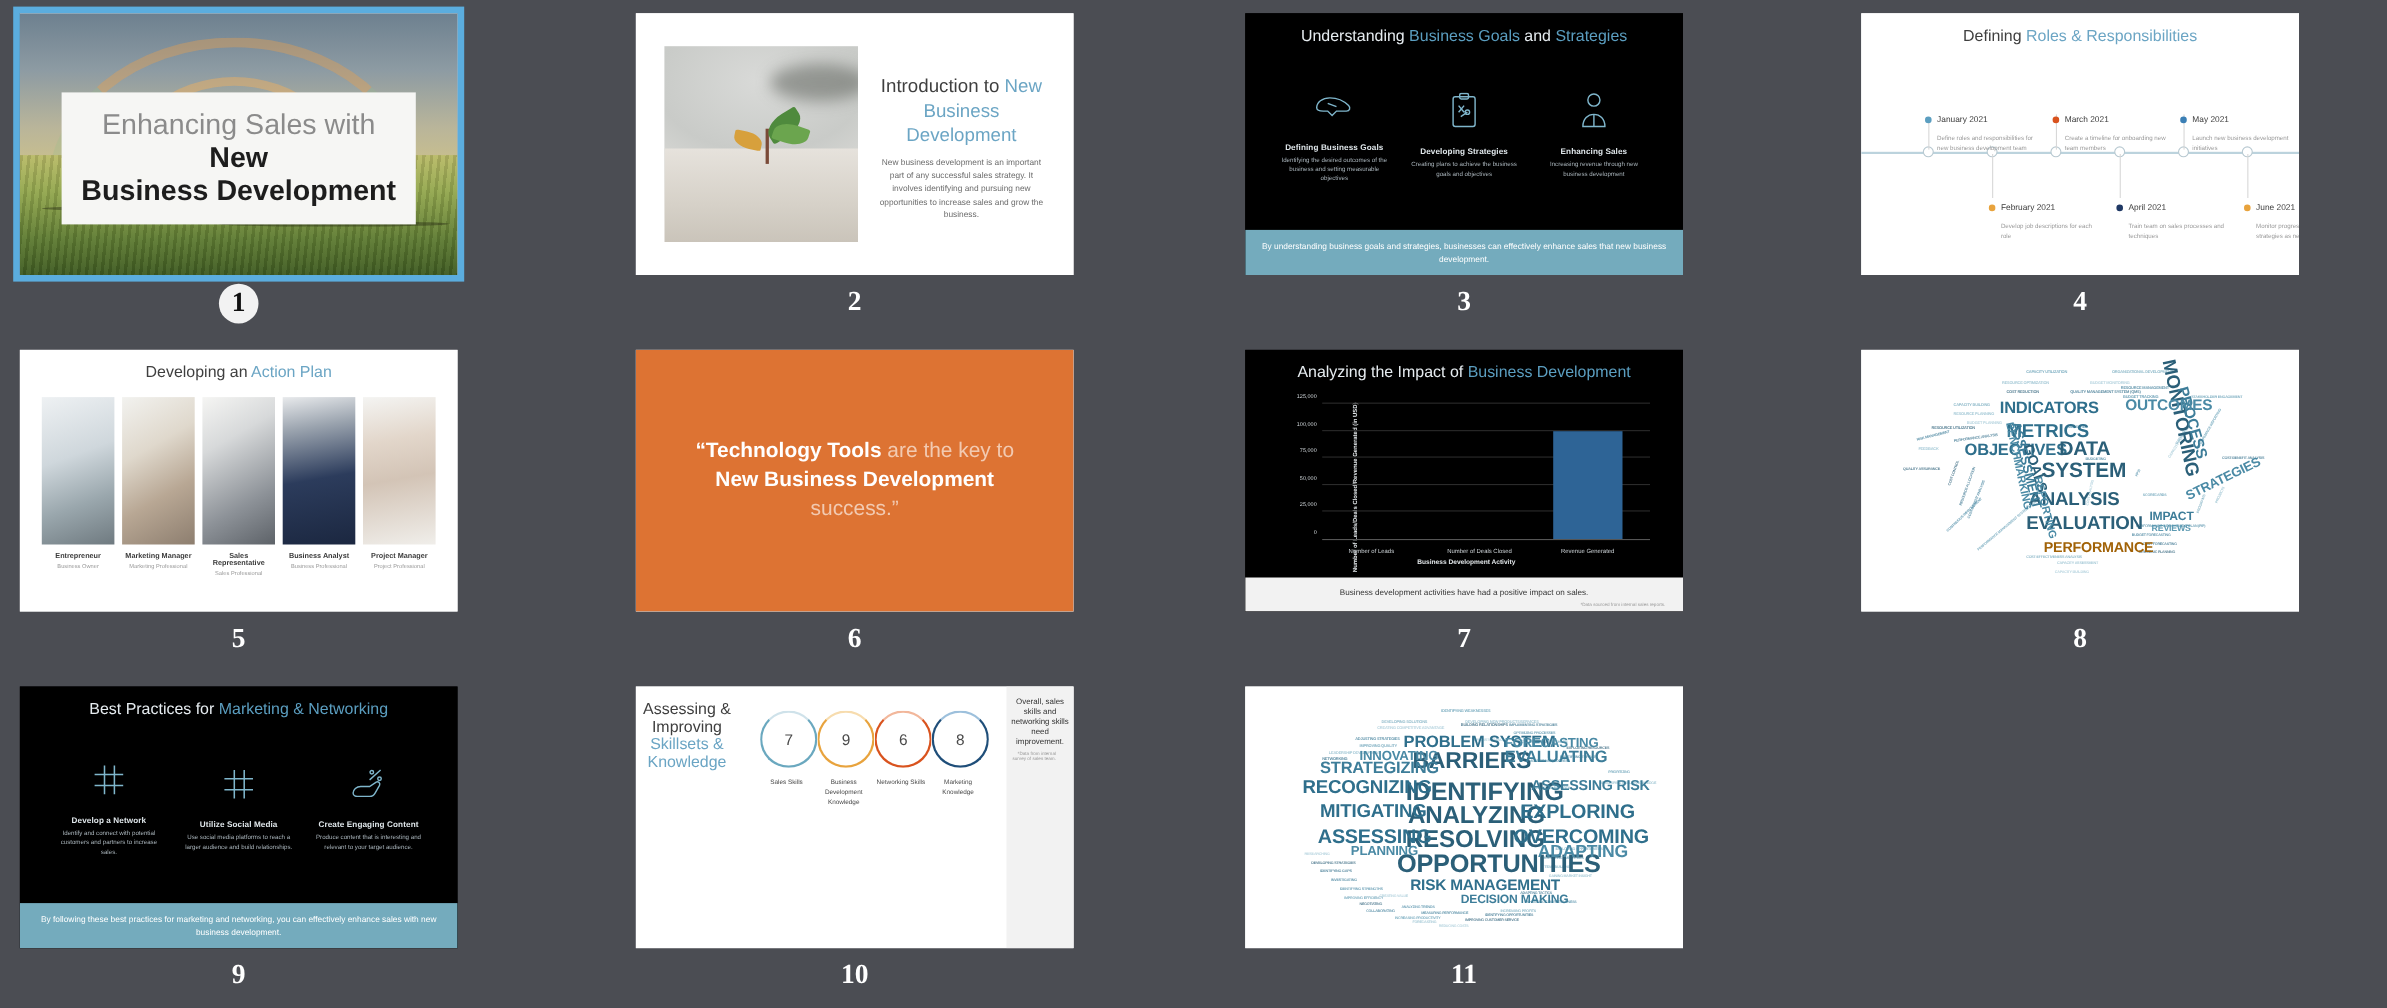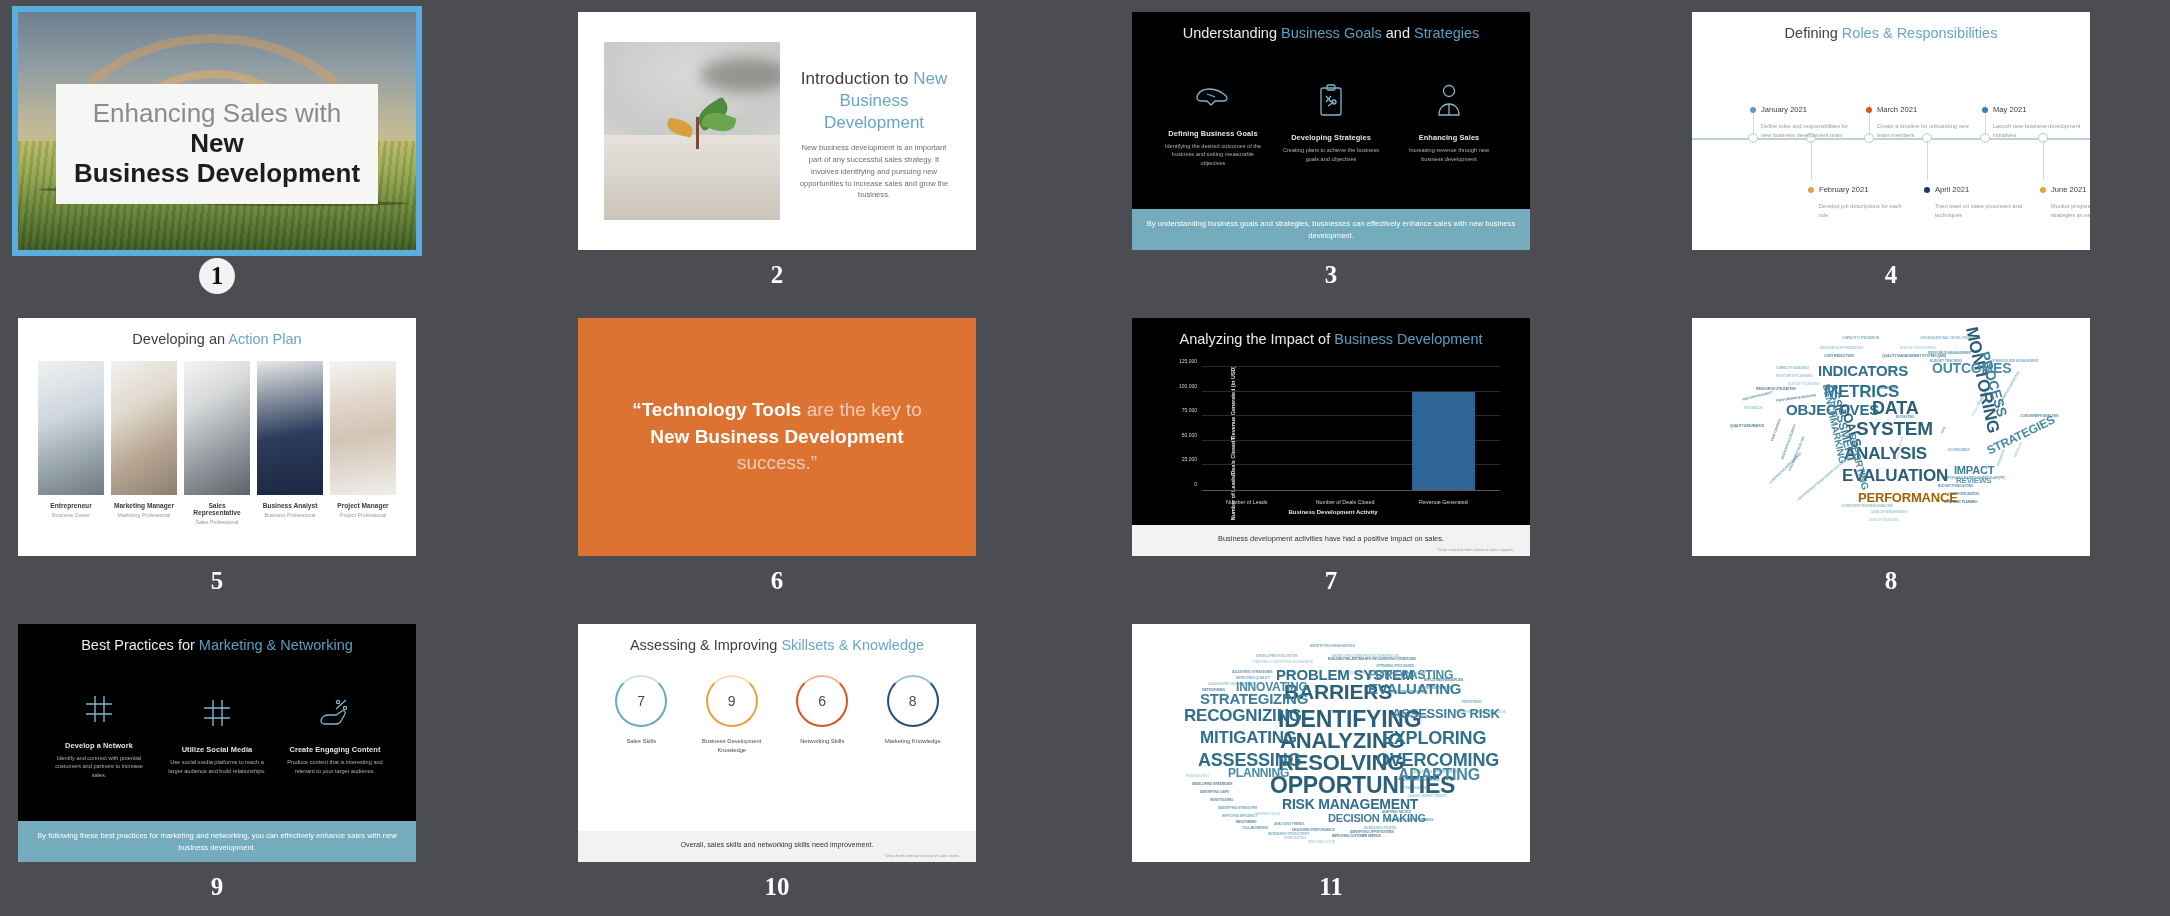--- a/index.html
+++ b/index.html
@@ -181,21 +181,21 @@
   .s7 .gl { position:absolute; left:0; right:0; height:1px; background:#2b2b2b; }
   .s7 .ytick { position:absolute; right:100%; margin-right:5px; transform:translateY(-50%); font-size:5px; color:#cfd5d9; white-space:nowrap; }
   .s7 .bar { position:absolute; bottom:0; background:#2e6496; }
   .s7 .xtick { position:absolute; top:100%; margin-top:9px; transform:translateX(-50%); font-size:5.4px; color:#cfd5d9; white-space:nowrap; }
   .s7 .xlab { position:absolute; left:0; right:0; bottom:10px; text-align:center; font-size:6px; color:#e2e7ea; font-weight:700; }
   .s7 .foot { background:#f2f2f2; padding:9px 0 4px; text-align:center; }
   .s7 .foot .m { font-size:7.4px; color:#333; }
   .s7 .foot .s { font-size:4.2px; color:#999; margin-top:4px; text-align:right; padding-right:16px; }
 
   
-  .s10 { position:absolute; inset:0; background:#fff; display:flex; flex-direction:column; }
+  .s10 { position:absolute; inset:0; background:#fff; display:flex; flex-direction:row; }
   .s10 .head { text-align:center; padding-top:13px; font-size:14.5px; color:#3f3f3f; }
   .s10 .row { flex:1; display:flex; align-items:flex-start; justify-content:space-around; padding:22px 18px 0; }
   .s10 .item { width:23%; text-align:center; }
   .s10 .ring {
     width:52px; height:52px; border-radius:50%;
     margin:0 auto; display:flex; align-items:center; justify-content:center;
     font-size:14px; color:#4a4a4a;
   }
   .s10 .cap { margin-top:10px; font-size:5.8px; color:#4a4a4a; line-height:1.55; }
   .s10 .foot { background:#f2f2f2; padding:9px 0 4px; }
@@ -289,21 +289,21 @@
               <svg width="28" height="34" viewBox="0 0 28 34" fill="none" stroke="#7fb6cc" stroke-width="1.3">
                 <circle cx="14" cy="7" r="5.5"></circle>
                 <path d="M4 31c0-7 4.5-11 10-11s10 4 10 11z"></path>
                 <path d="M14 20v11"></path>
               </svg>
             </div>
             <div class="ct">Enhancing Sales</div>
             <div class="cd">Increasing revenue through new business development</div>
           </div>
         </div>
-        <div class="banner">By understanding business goals and strategies, businesses can effectively enhance sales with new business development.</div>
+        <div class="banner">By understanding business goals and strategies, businesses can effectively enhance sales that new business development.</div>
       </div>
     </div>
     <div class="slidenum"><span>3</span></div>
   </div>
 
   <div class="cell" style="left:1692px; top:12px;">
     <div class="thumb">
       <div class="s4">
         <div class="head">
           <span>Defining </span><span class="accent">Roles &amp; Responsibilities</span>

